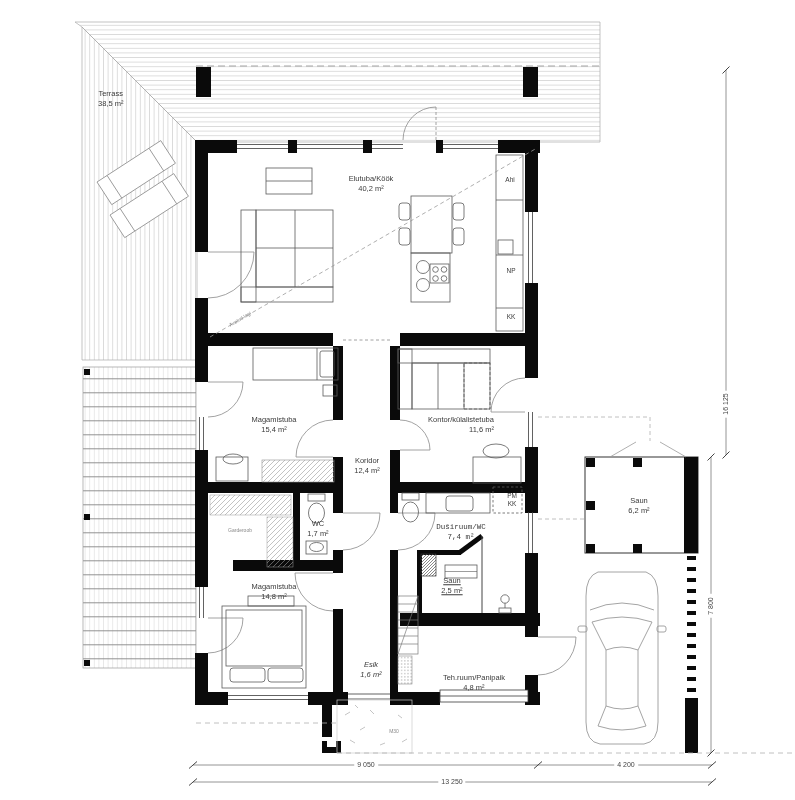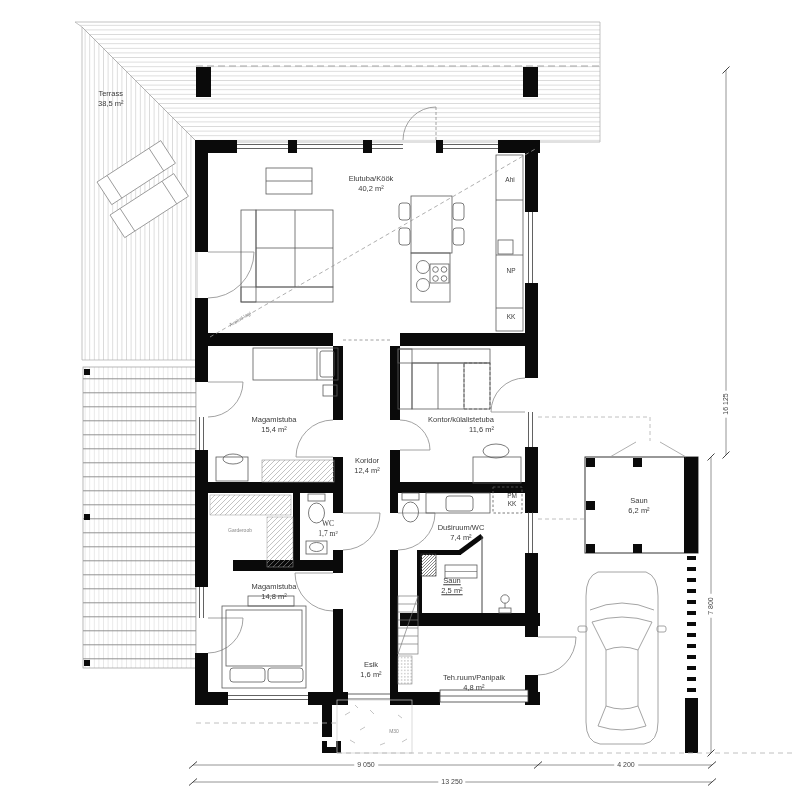--- a/index.html
+++ b/index.html
@@ -372,43 +372,43 @@
   <span>15,4 m²</span>
 </div>
 <div class="lbl" style="left:367px;top:466px;">
   <span>Koridor</span>
   <span>12,4 m²</span>
 </div>
 <div class="lbl" style="left:461px;top:425px;text-align:right;">
   <span>Kontor/külalistetuba</span>
   <span>11,6 m²</span>
 </div>
-<div class="lbl" style="left:328px;top:529px;font-family:Liberation Serif, serif;">
+<div class="lbl" style="left:318px;top:529px;">
   <span>WC</span>
   <span>1,7 m²</span>
 </div>
-<div class="lbl" style="left:461px;top:533px;">
+<div class="lbl" style="left:461px;top:533px;font-family:Liberation Mono, monospace;">
   <span>Duširuum/WC</span>
   <span>7,4 m²</span>
 </div>
 <div class="lbl sm" style="left:512px;top:500px;">
   <span>PM</span>
   <span>KK</span>
 </div>
 <div class="lbl xs" style="left:240px;top:530px;">Garderoob</div>
 
 <div class="lbl" style="left:274px;top:592px;">
   <span>Magamistuba</span>
   <span>14,8 m²</span>
 </div>
 <div class="lbl" style="left:452px;top:586px;text-decoration:underline;">
   <span>Saun</span>
   <span>2,5 m²</span>
 </div>
-<div class="lbl" style="left:371px;top:670px;">
+<div class="lbl" style="left:371px;top:670px;font-style:italic;">
   <span>Esik</span>
   <span>1,6 m²</span>
 </div>
 <div class="lbl" style="left:474px;top:655px;margin-top:28px;">
   <span>Teh.ruum/Panipaik</span>
   <span>4,8 m²</span>
 </div>
 <div class="lbl" style="left:639px;top:506px;">
   <span>Saun</span>
   <span>6,2 m²</span>

